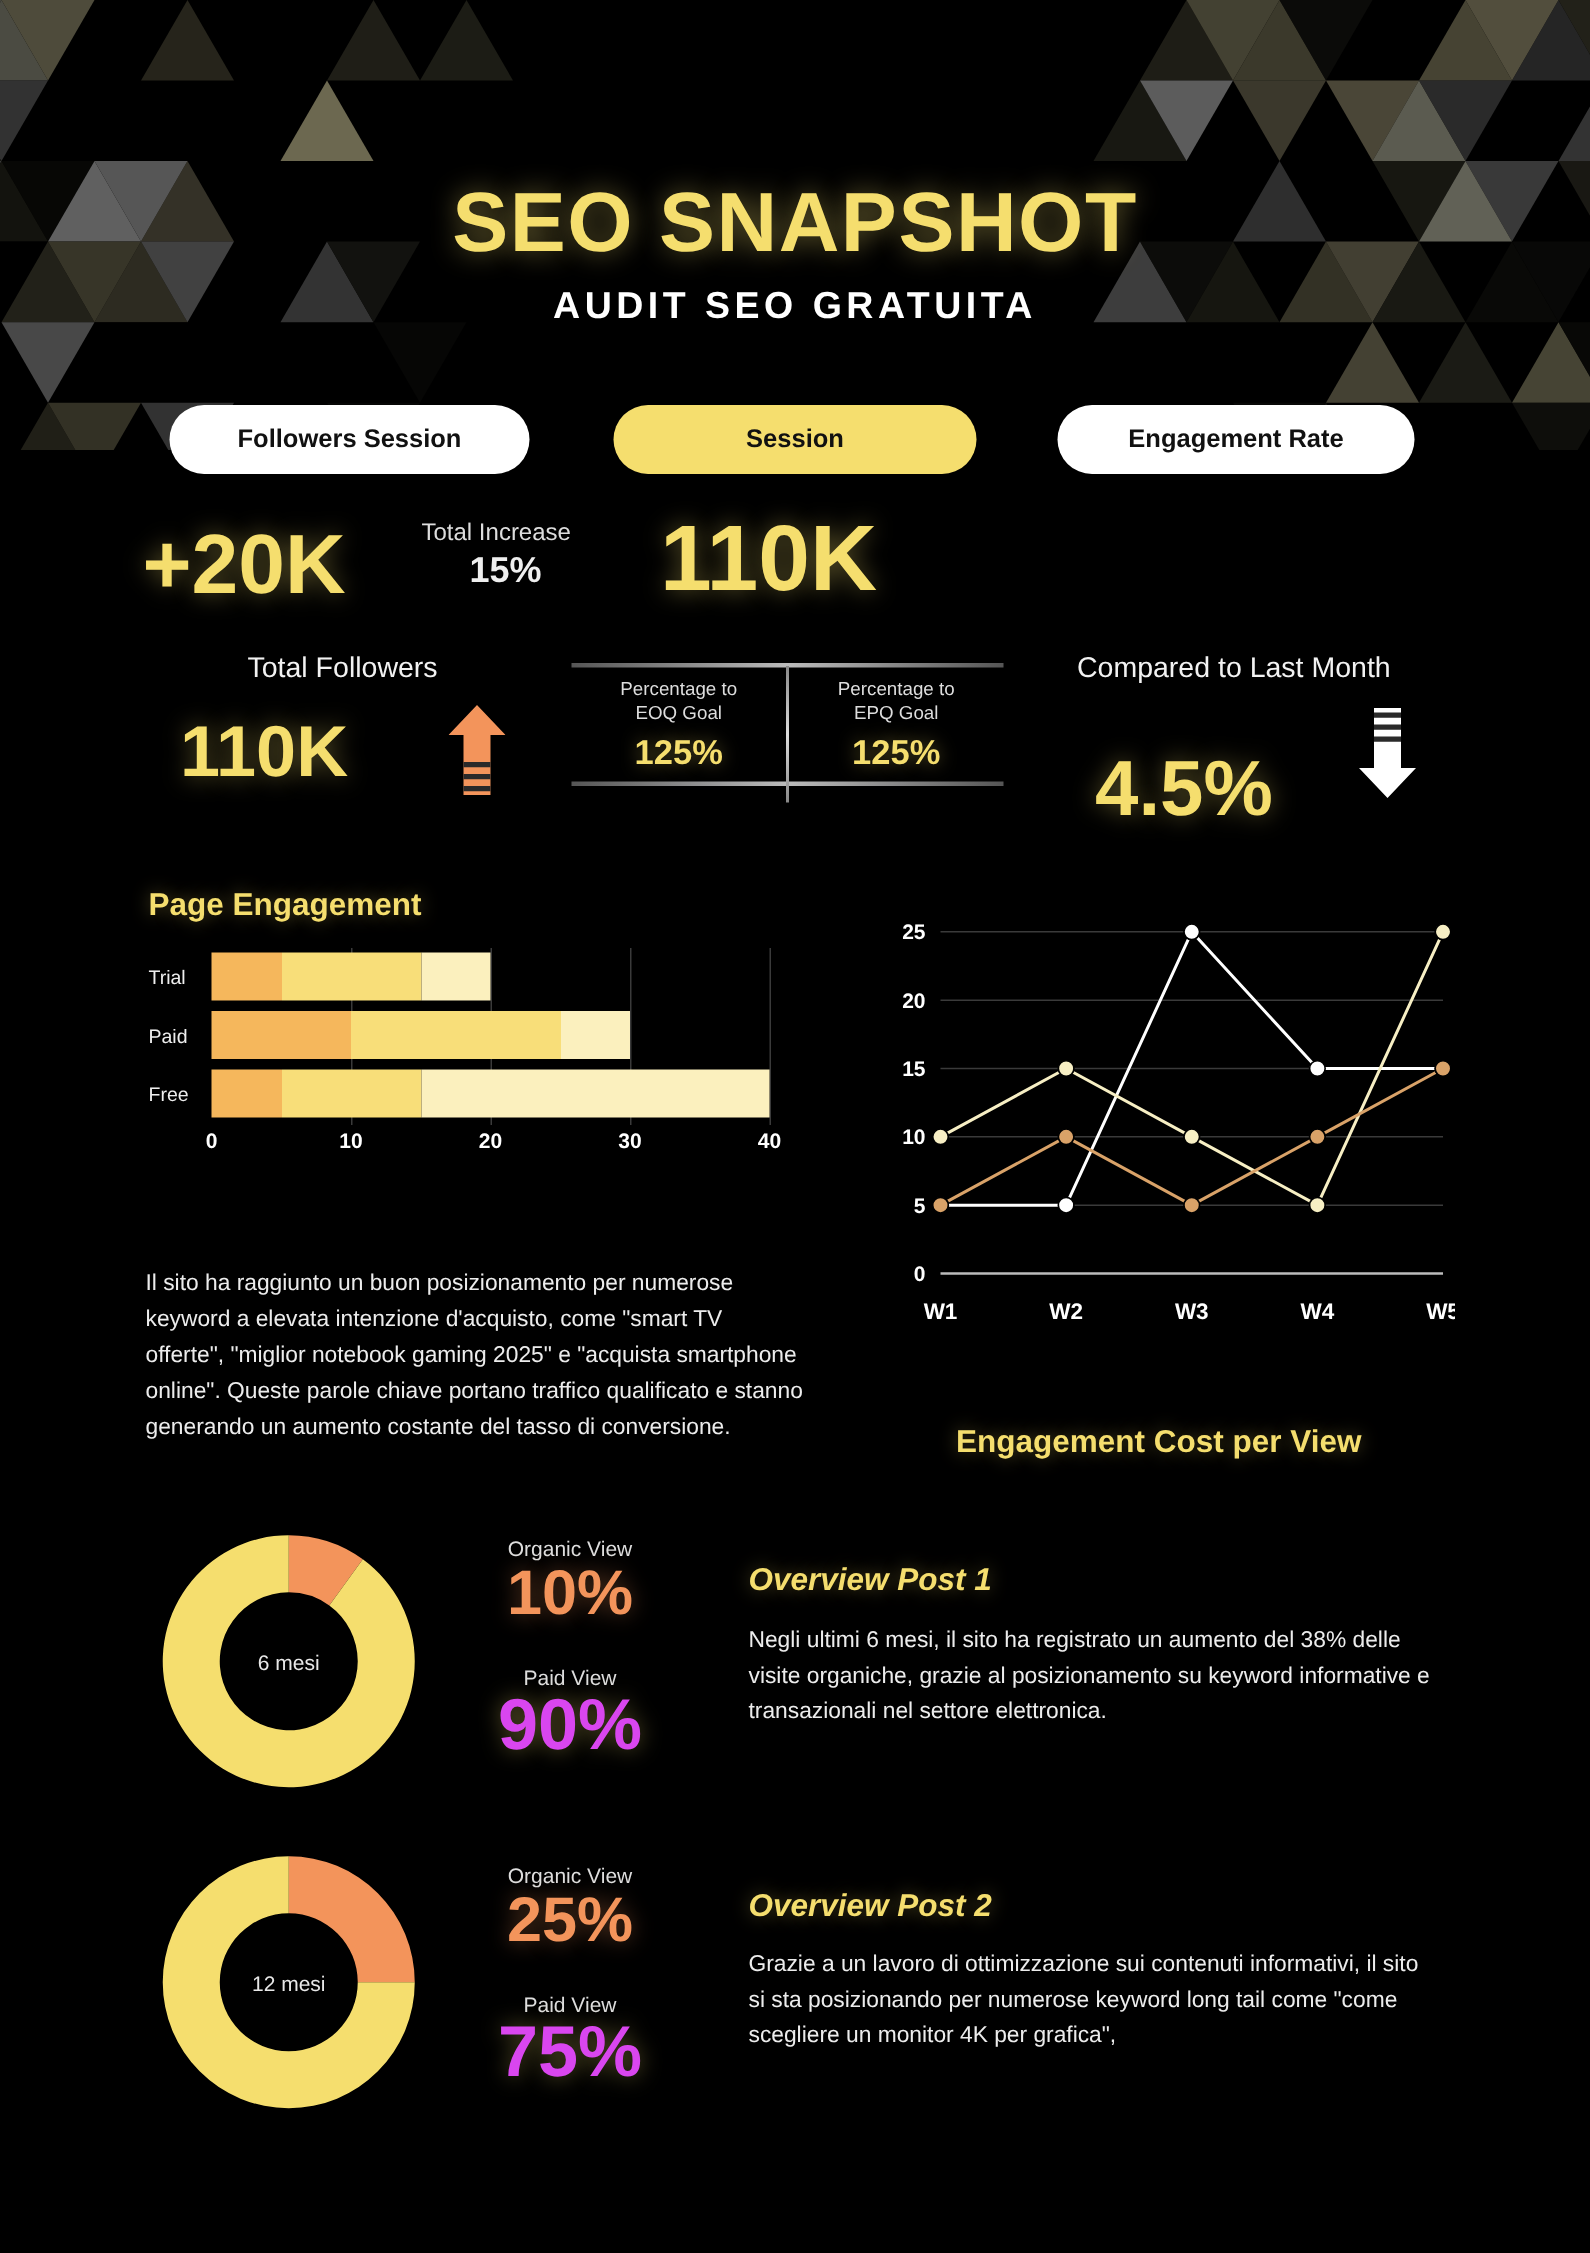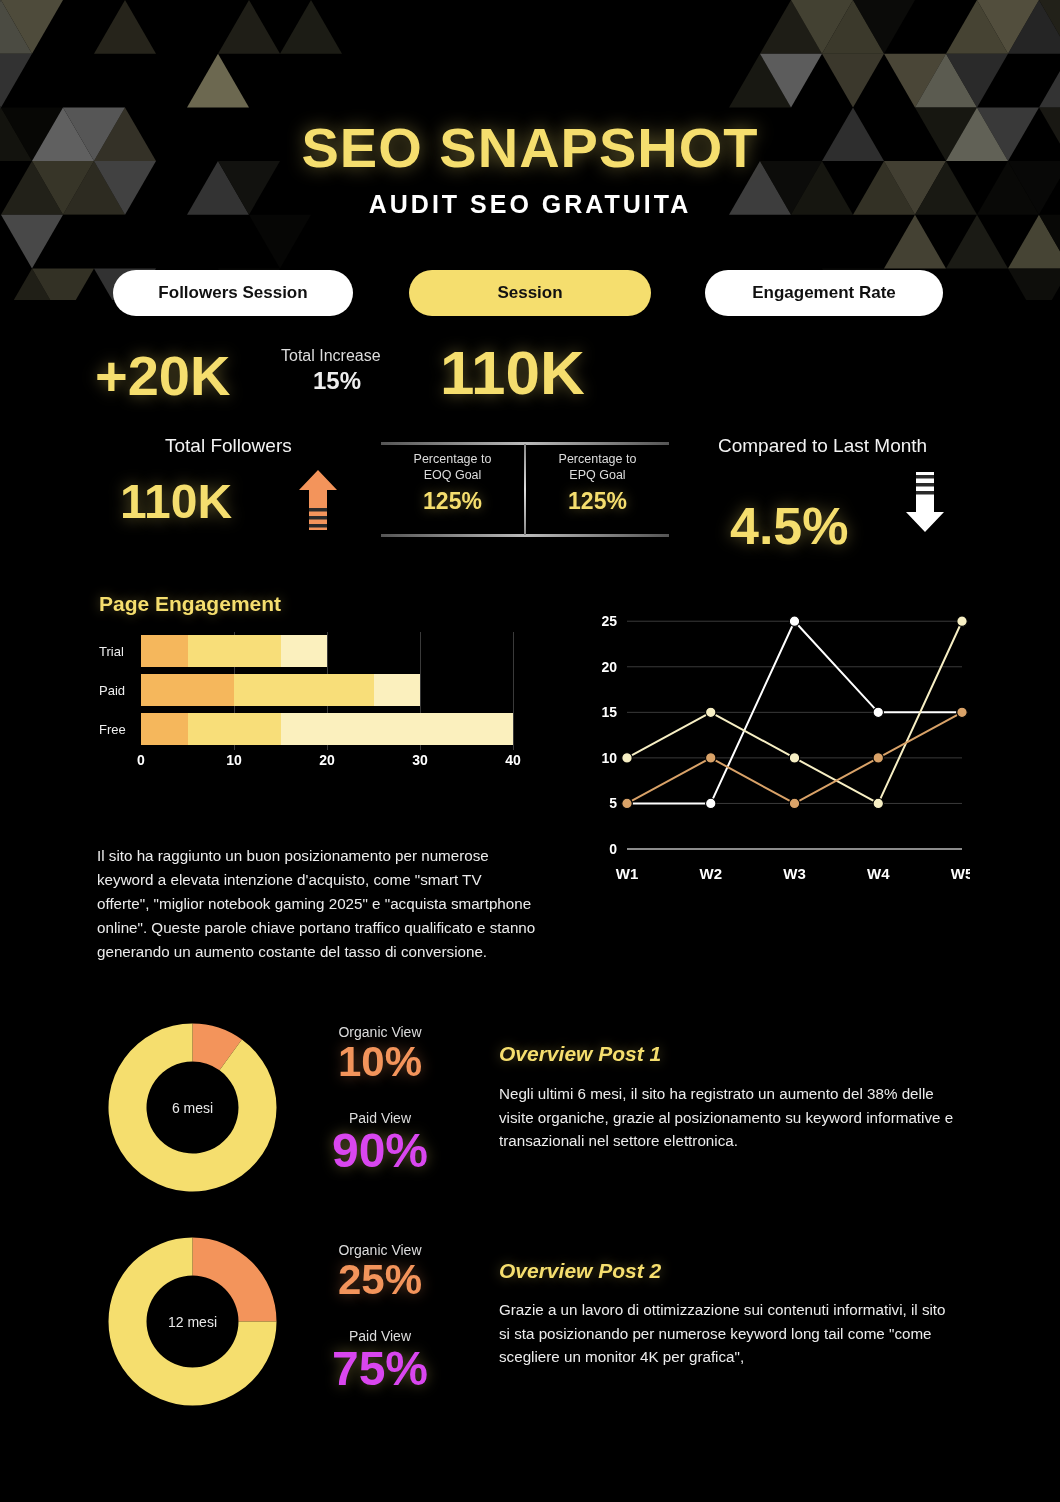--- a/index.html
+++ b/index.html
@@ -49,21 +49,21 @@
   .tf-value { position:absolute; left:120px; top:462px; font-size:48px; font-weight:bold;
               color:#F5DE6E; text-shadow:0 0 16px rgba(245,222,110,.4); }
   .arrow-up { position:absolute; left:299px; top:458px; width:38px; height:60px; }
 
   .cmp-label { position:absolute; left:718px; top:423px; font-size:19px; color:#f2f2f2; }
   .cmp-value { position:absolute; left:730px; top:460px; font-size:52px; font-weight:bold;
                color:#F5DE6E; text-shadow:0 0 16px rgba(245,222,110,.4);margin-top:24px; }
   .arrow-dn  { position:absolute; left:906px; top:460px; width:38px; height:60px; }
 
   
-  .goals { position:absolute; left:381px; top:430px; width:288px; height:95px; }
+  .goals { position:absolute; left:381px; top:430px; width:288px; height:82px; }
   .goals .rule { position:absolute; left:0; width:288px; height:3px;
                  background:linear-gradient(90deg,#555,#bbb,#555); }
   .goals .rule.top { top:0; } .goals .rule.bot { bottom:0; }
   .goals .vdiv { position:absolute; left:143px; top:2px; width:2px; height:91px;
                  background:linear-gradient(180deg,#888,#ddd,#888); }
   .goal { position:absolute; top:10px; width:143px; text-align:center; }
   .goal.g1 { left:0; } .goal.g2 { left:145px; }
   .goal .gl { font-size:12.5px; color:#ddd; line-height:1.25; }
   .goal .gv { margin-top:5px; font-size:23px; font-weight:bold; color:#F5DE6E;
               text-shadow:0 0 12px rgba(245,222,110,.4); }
@@ -328,20 +328,21 @@
         <circle cx="135.75" cy="170.8888888888889" r="5.2" fill="#D9A268" stroke="#000" stroke-width="1.1"></circle>
         <circle cx="219.5" cy="216.44444444444446" r="5.2" fill="#D9A268" stroke="#000" stroke-width="1.1"></circle>
         <circle cx="303.25" cy="170.8888888888889" r="5.2" fill="#D9A268" stroke="#000" stroke-width="1.1"></circle>
         <circle cx="387" cy="125.33333333333331" r="5.2" fill="#D9A268" stroke="#000" stroke-width="1.1"></circle>
         <text x="52" y="292" fill="#fff" font-size="15" font-weight="bold" text-anchor="middle" font-family="&quot;Liberation Sans&quot;, sans-serif">W1</text>
         <text x="135.75" y="292" fill="#fff" font-size="15" font-weight="bold" text-anchor="middle" font-family="&quot;Liberation Sans&quot;, sans-serif">W2</text>
         <text x="219.5" y="292" fill="#fff" font-size="15" font-weight="bold" text-anchor="middle" font-family="&quot;Liberation Sans&quot;, sans-serif">W3</text>
         <text x="303.25" y="292" fill="#fff" font-size="15" font-weight="bold" text-anchor="middle" font-family="&quot;Liberation Sans&quot;, sans-serif">W4</text>
         <text x="387" y="292" fill="#fff" font-size="15" font-weight="bold" text-anchor="middle" font-family="&quot;Liberation Sans&quot;, sans-serif">W5</text>
       </svg></div>
+  <div class="line-cap">Engagement Cost per View</div>
 
   <div class="donut d1" id="donut1"><svg viewBox="0 0 175 175" width="175" height="175">
         <path d="M 87.5 3.5 A 84 84 0 0 1 136.87396119256775 19.542572472504418 L 114.53812160545377 50.285218258752415 A 46 46 0 0 0 87.5 41.5 Z" fill="#F3945B"></path>
         <path d="M 136.87396119256775 19.542572472504418 A 84 84 0 1 1 87.49999999999999 3.5 L 87.49999999999999 41.5 A 46 46 0 1 0 114.53812160545377 50.285218258752415 Z" fill="#F5DE6E"></path>
       </svg></div>
   <div class="dlabel dl1">6 mesi</div>
   <div class="stat s1o">
     <div class="sl">Organic View</div>
     <div class="sv sv-org">10%</div>
   </div>

